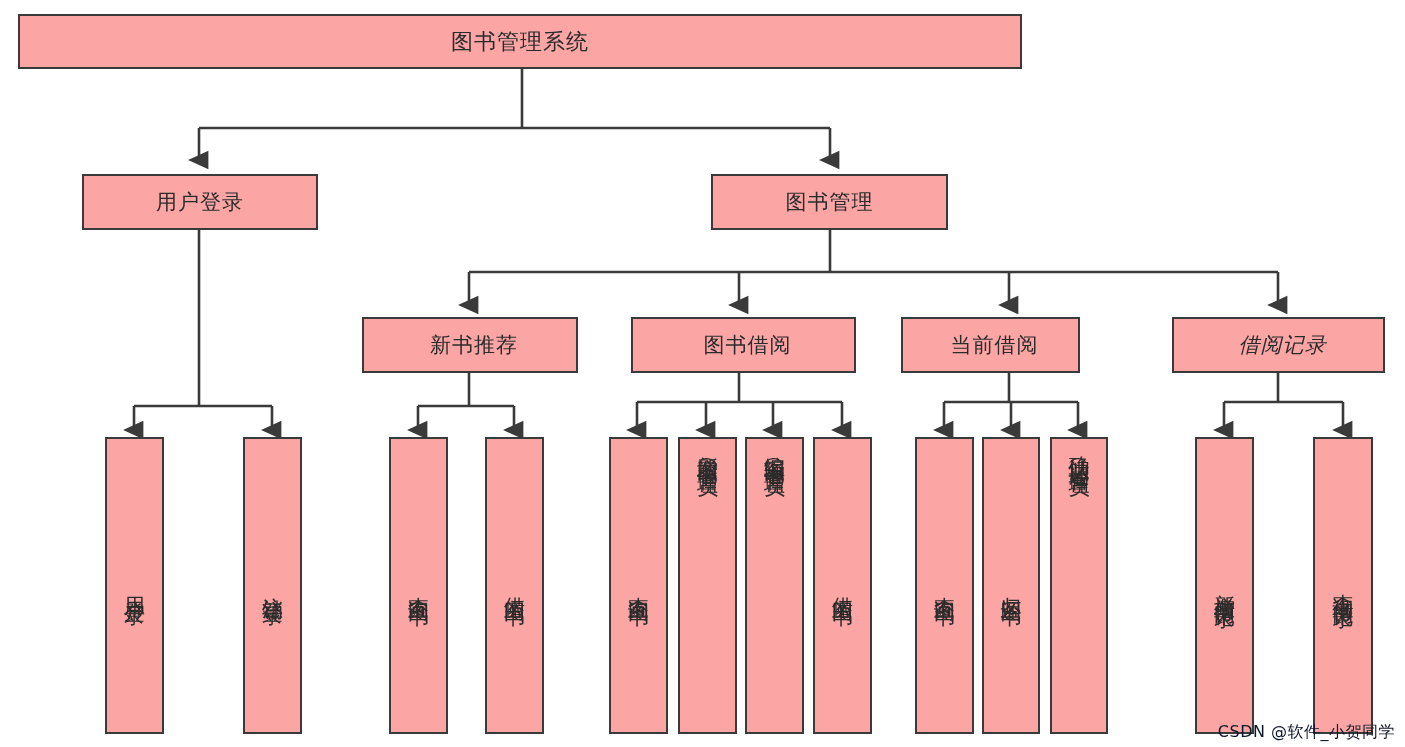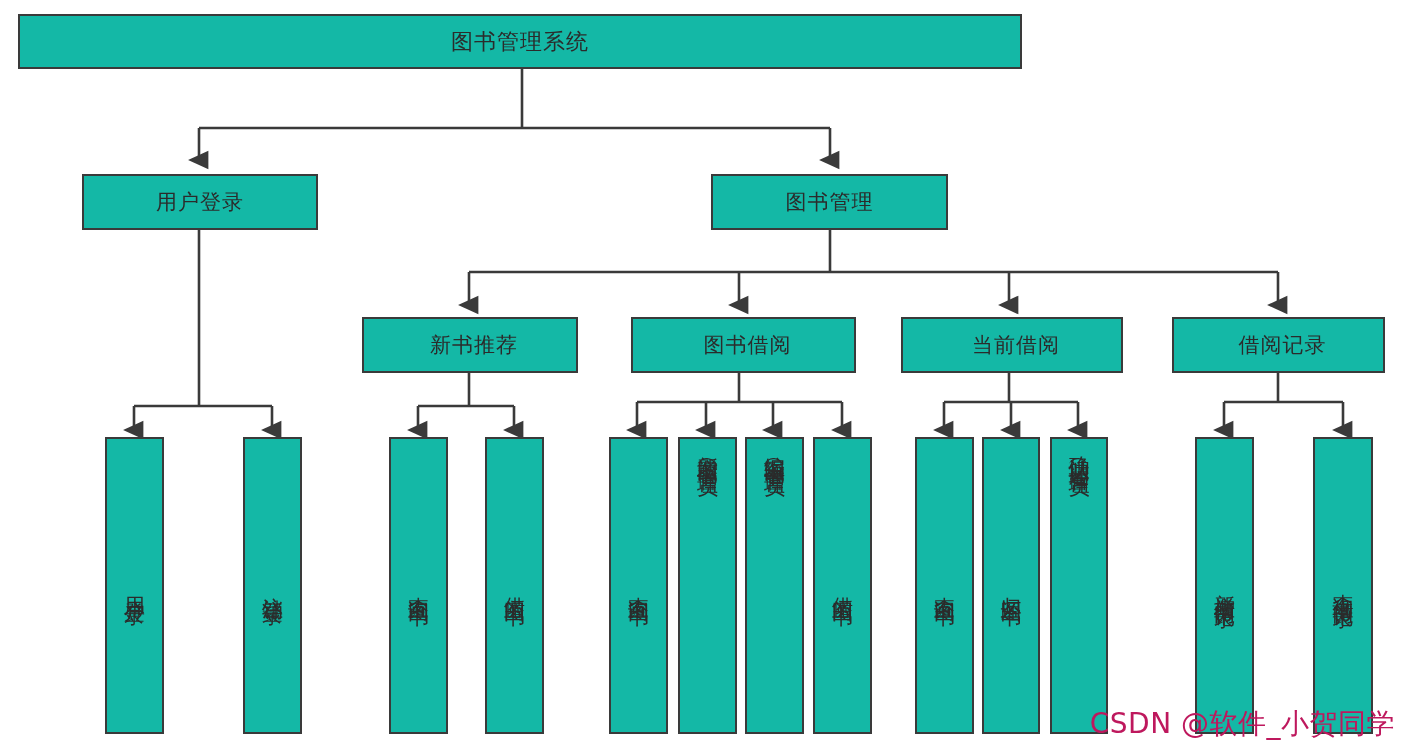--- a/index.html
+++ b/index.html
@@ -22,21 +22,21 @@
     left: 0;
     top: 0;
     width: 1405px;
     height: 747px;
     pointer-events: none;
   }
   .node {
     position: absolute;
     box-sizing: border-box;
     border: 2px solid #3a3a3a;
-    background: #14b8a6;
+    background: #fca5a5;
     display: flex;
     align-items: center;
     justify-content: center;
     color: #2b2b2b;
   }
   .node .label {
     display: block;
     text-align: center;
     line-height: 1.25;
     white-space: nowrap;
@@ -87,22 +87,22 @@
     margin: 0 auto;
   }
   .node.leaf.center .label {
     margin-top: auto;
     margin-bottom: auto;
   }
   .watermark {
     position: absolute;
     right: 10px;
     bottom: 4px;
-    font-size: 28px;
-    color: #be185d;
+    font-size: 16px;
+    color: #0f172a;
     white-space: nowrap;
     letter-spacing: 0.5px;
   }
 </style>
 </head>
 <body>
 
 <div id="diagram-root">
 
   <svg id="edges-layer" viewBox="0 0 1405 747" width="1405" height="747" xmlns="http://www.w3.org/2000/svg">
@@ -166,24 +166,24 @@
   <div class="node lvl2" style="left:711px; top:174px; width:237px;font-family:Liberation Serif, serif;">
     <span class="label">图书管理</span>
   </div>
 
   <div class="node lvl3" style="left:362px; top:317px; width:216px;">
     <span class="label">新书推荐</span>
   </div>
   <div class="node lvl3" style="left:631px; top:317px; width:225px;">
     <span class="label">图书借阅</span>
   </div>
-  <div class="node lvl3" style="left:901px; top:317px; width:222px;">
+  <div class="node lvl3" style="left:901px; top:317px; width:179px;">
     <span class="label">当前借阅</span>
   </div>
-  <div class="node lvl3" style="left:1172px; top:317px; width:213px;">
+  <div class="node lvl3" style="left:1172px; top:317px; width:213px;font-style:italic;">
     <span class="label">借阅记录</span>
   </div>
 
   <div class="node leaf center" style="left:105px; width:59px;">
     <span class="label">用户登录</span>
   </div>
   <div class="node leaf center" style="left:243px; width:59px;">
     <span class="label">注销登录</span>
   </div>
 

